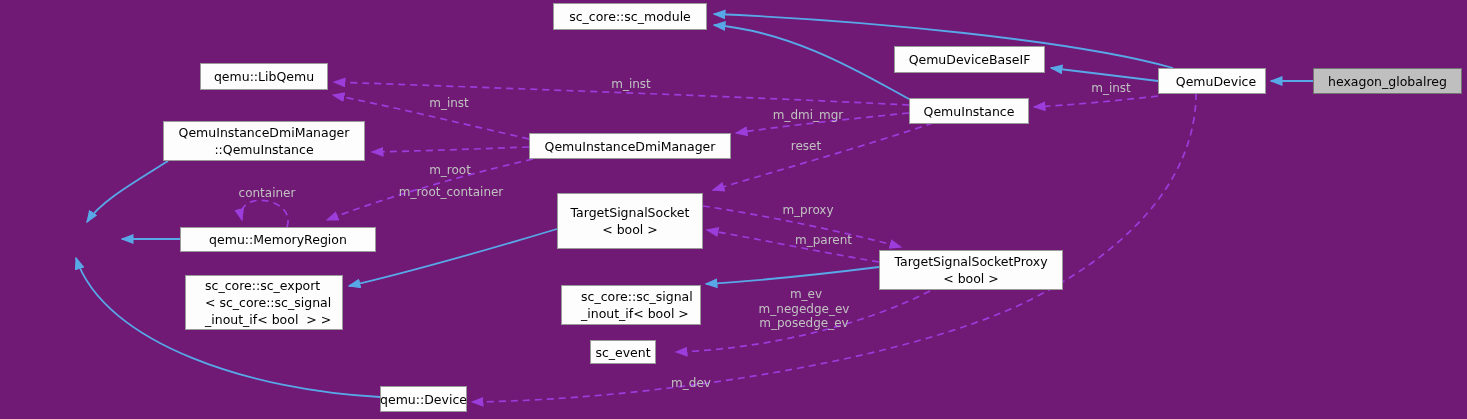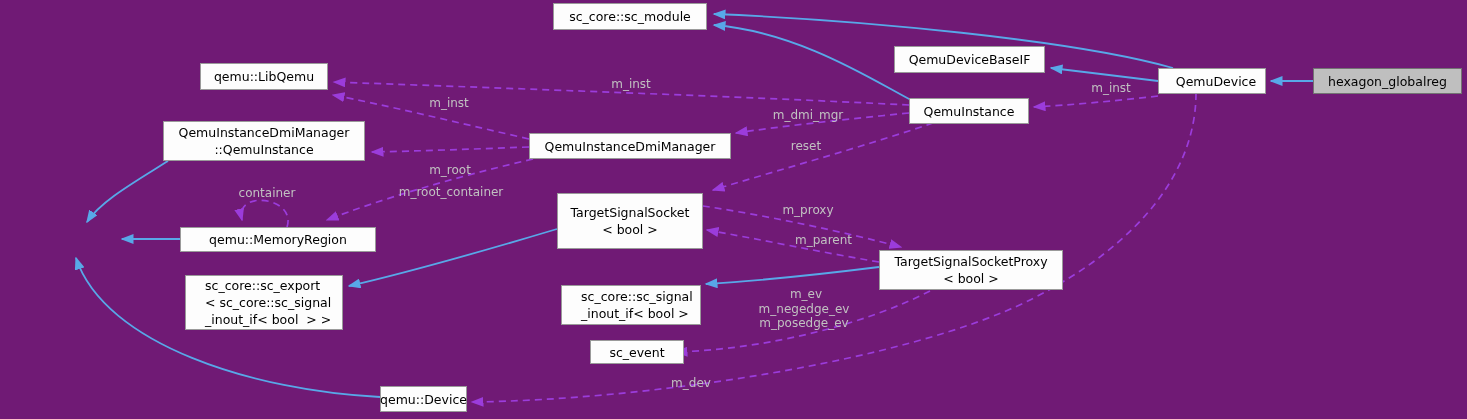--- a/index.html
+++ b/index.html
@@ -121,21 +121,21 @@
     <span class="lbl-line">sc_core::sc_export</span>
     <span class="lbl-line">&lt; sc_core::sc_signal</span>
     <span class="lbl-line">_inout_if&lt; bool  &gt; &gt;</span>
   </div>
 
   <div class="node left-align" style="left:561px;top:285px;width:140px;height:40px;">
     <span class="lbl-line">sc_core::sc_signal</span>
     <span class="lbl-line">_inout_if&lt; bool &gt;</span>
   </div>
 
-  <div class="node" style="left:590px;top:340px;width:94px;height:24px;"><span>sc_event</span></div>
+  <div class="node" style="left:590px;top:340px;width:66px;height:24px;"><span>sc_event</span></div>
 
   <div class="node" style="left:380px;top:386px;width:87px;height:26px;"><span>qemu::Device</span></div>
 
   <div class="edge-label" style="left:631px;top:84px;">m_inst</div>
   <div class="edge-label" style="left:449px;top:103px;">m_inst</div>
   <div class="edge-label" style="left:1111px;top:88px;">m_inst</div>
   <div class="edge-label" style="left:808px;top:115px;">m_dmi_mgr</div>
   <div class="edge-label" style="left:806px;top:146px;">reset</div>
   <div class="edge-label" style="left:451px;top:148px;margin-top:44px;">m_root_container</div>
   <div class="edge-label" style="left:450px;top:170px;">m_root</div>

